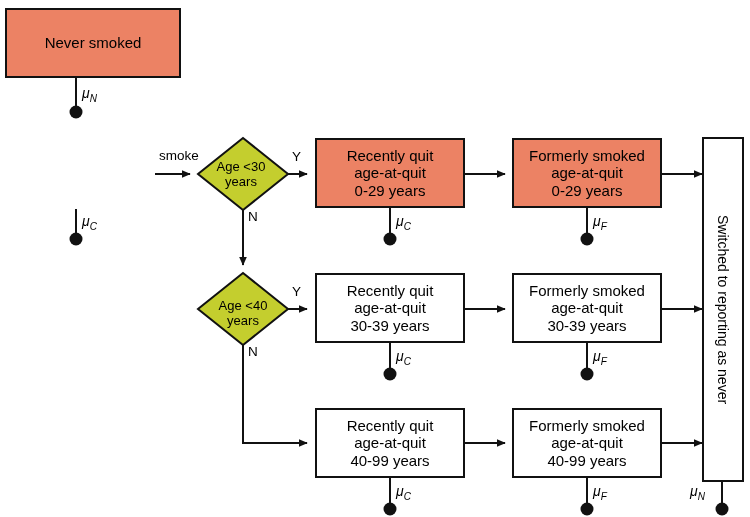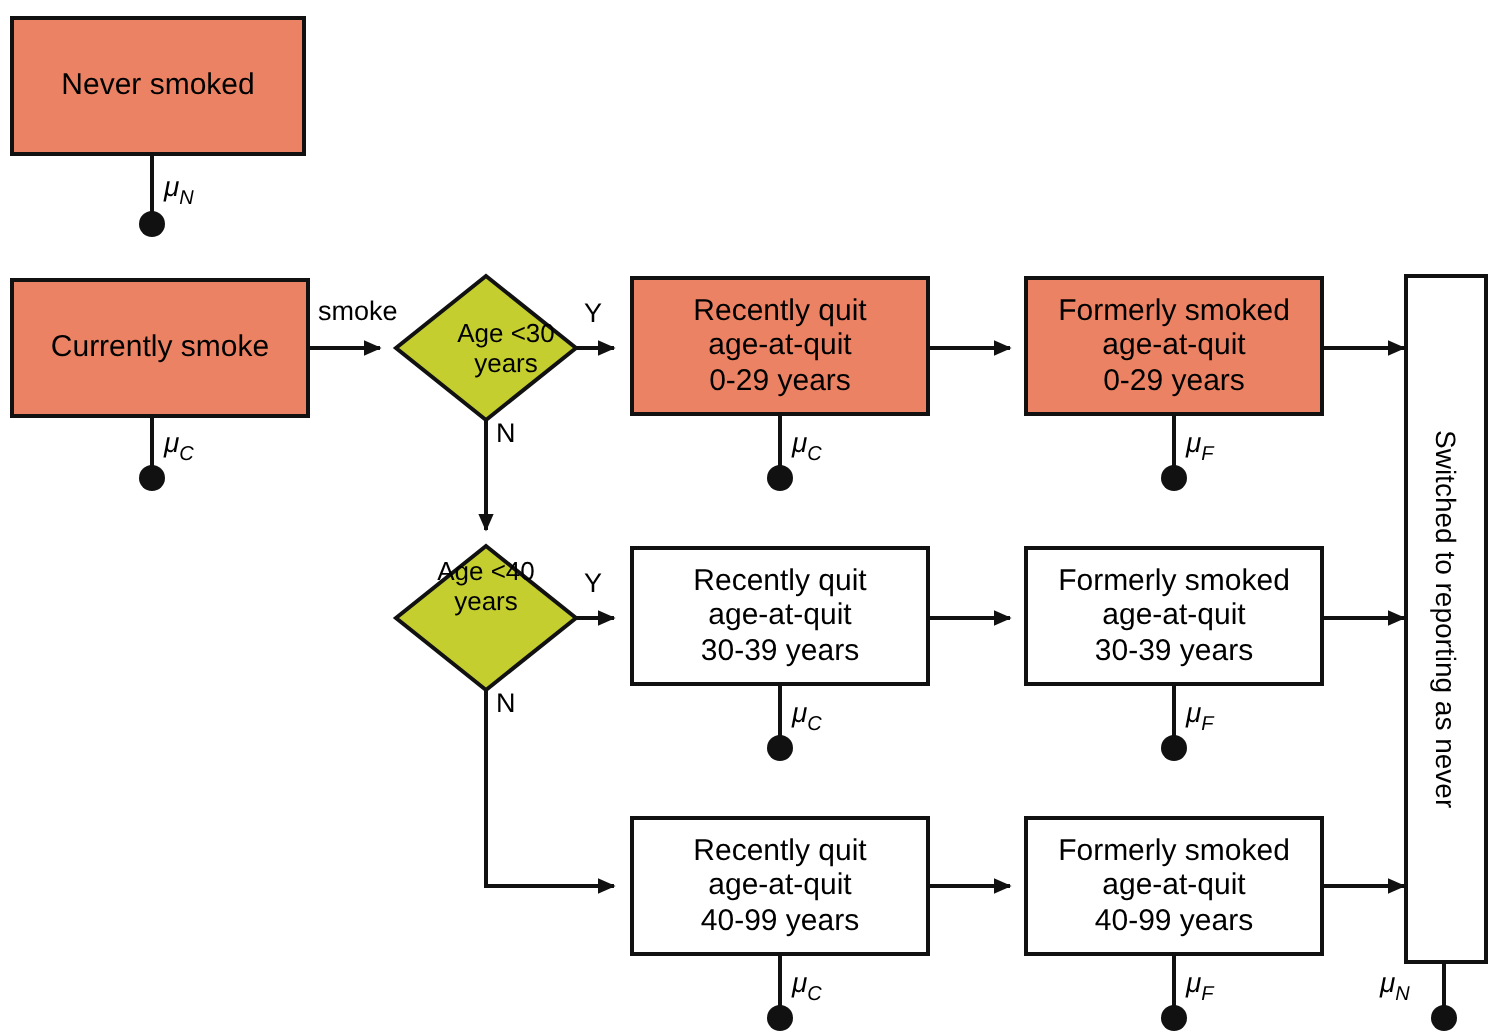--- a/index.html
+++ b/index.html
@@ -96,27 +96,24 @@
       <circle cx="587" cy="509" r="6.5"></circle>
       <circle cx="722" cy="509" r="6.5"></circle>
     </g>
 
     <g stroke="#111" stroke-width="2">
       <polygon points="243,138 288,174 243,210 198,174" fill="#C4CE2E"></polygon>
       <polygon points="243,273 288,309 243,345 198,309" fill="#C4CE2E"></polygon>
     </g>
   </svg>
 
-  <div class="node fill-salmon" style="left:5px;top:8px;width:148px;height:70px;">
+  <div class="node fill-salmon" style="left:5px;top:8px;width:176px;height:70px;">
     <div class="l1">Never smoked</div>
   </div>
 
-  <div class="node fill-salmon" style="left:5px;top:139px;width:150px;height:70px;">
-    <div class="l1">Currently smoke</div>
-  </div>
 
   <div class="node fill-salmon" style="left:315px;top:138px;width:150px;height:70px;">
     <div class="l1">Recently quit</div>
     <div class="l2">age-at-quit</div>
     <div class="l3">0-29 years</div>
   </div>
 
   <div class="node fill-salmon" style="left:512px;top:138px;width:150px;height:70px;">
     <div class="l1">Formerly smoked</div>
     <div class="l2">age-at-quit</div>
@@ -144,28 +141,28 @@
   <div class="node fill-white" style="left:512px;top:408px;width:150px;height:70px;">
     <div class="l1">Formerly smoked</div>
     <div class="l2">age-at-quit</div>
     <div class="l3">40-99 years</div>
   </div>
 
   <div class="vbox" style="left:702px;top:137px;width:42px;height:345px;">
     <span>Switched to reporting as never</span>
   </div>
 
-  <div class="diamond" style="left:208px;top:138px;width:90px;height:72px;">
+  <div class="diamond" style="left:196px;top:138px;width:90px;height:72px;">
     <div class="dlabel">
       <div>Age &lt;30</div>
       <div>years</div>
     </div>
   </div>
 
-  <div class="diamond" style="left:198px;top:257px;width:90px;height:72px;">
+  <div class="diamond" style="left:198px;top:277px;width:90px;height:72px;">
     <div class="dlabel">
       <div>Age &lt;40</div>
       <div>years</div>
     </div>
   </div>
 
   <div class="edgelabel" style="left:159px;top:149px;">smoke</div>
   <div class="edgelabel" style="left:292px;top:150px;">Y</div>
   <div class="edgelabel" style="left:248px;top:210px;">N</div>
   <div class="edgelabel" style="left:292px;top:285px;">Y</div>

